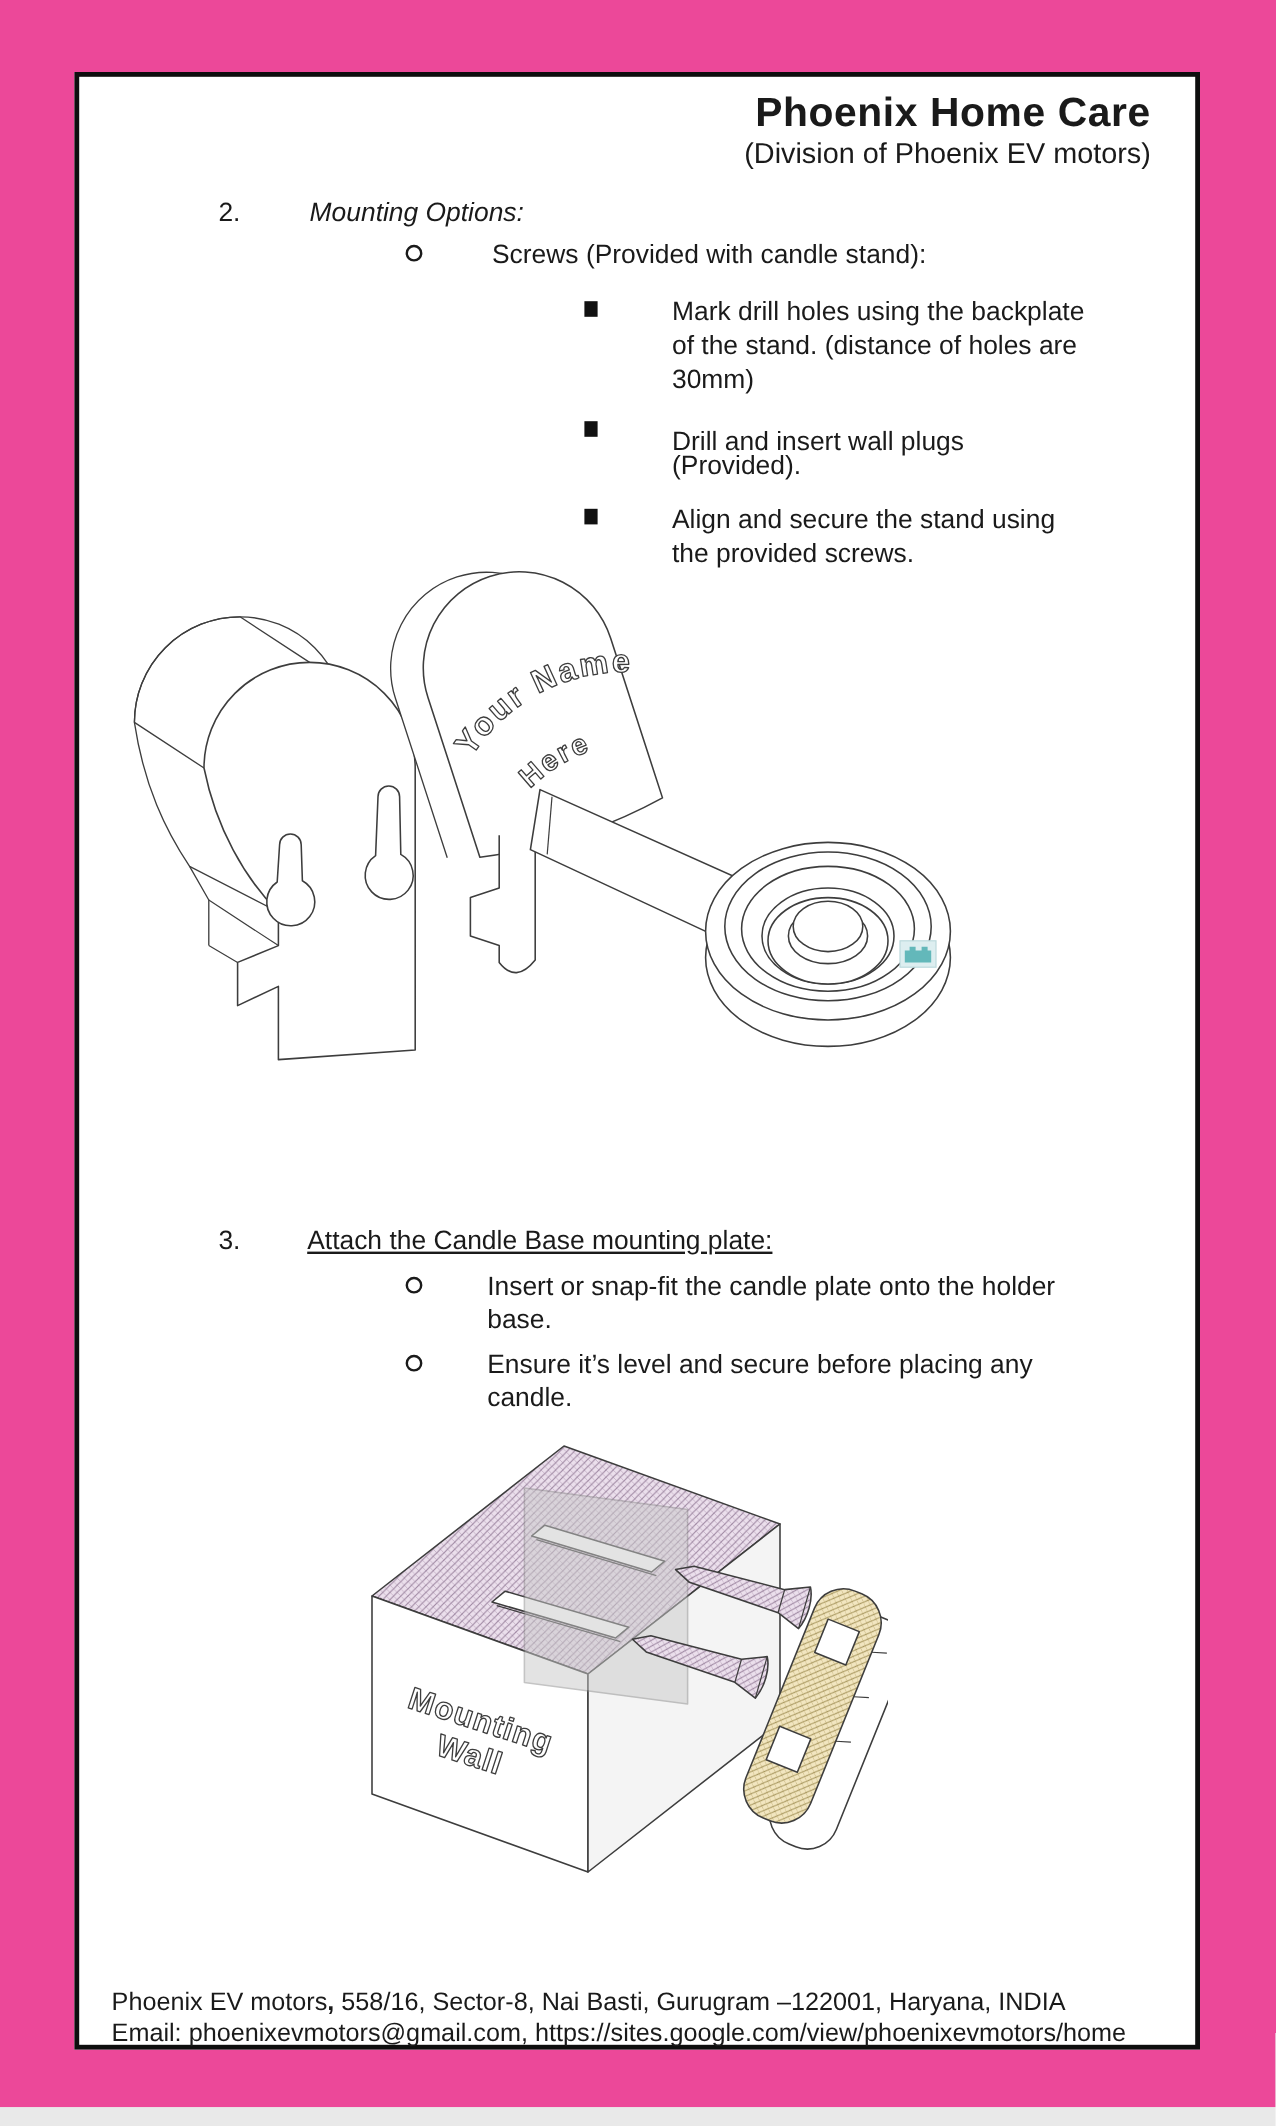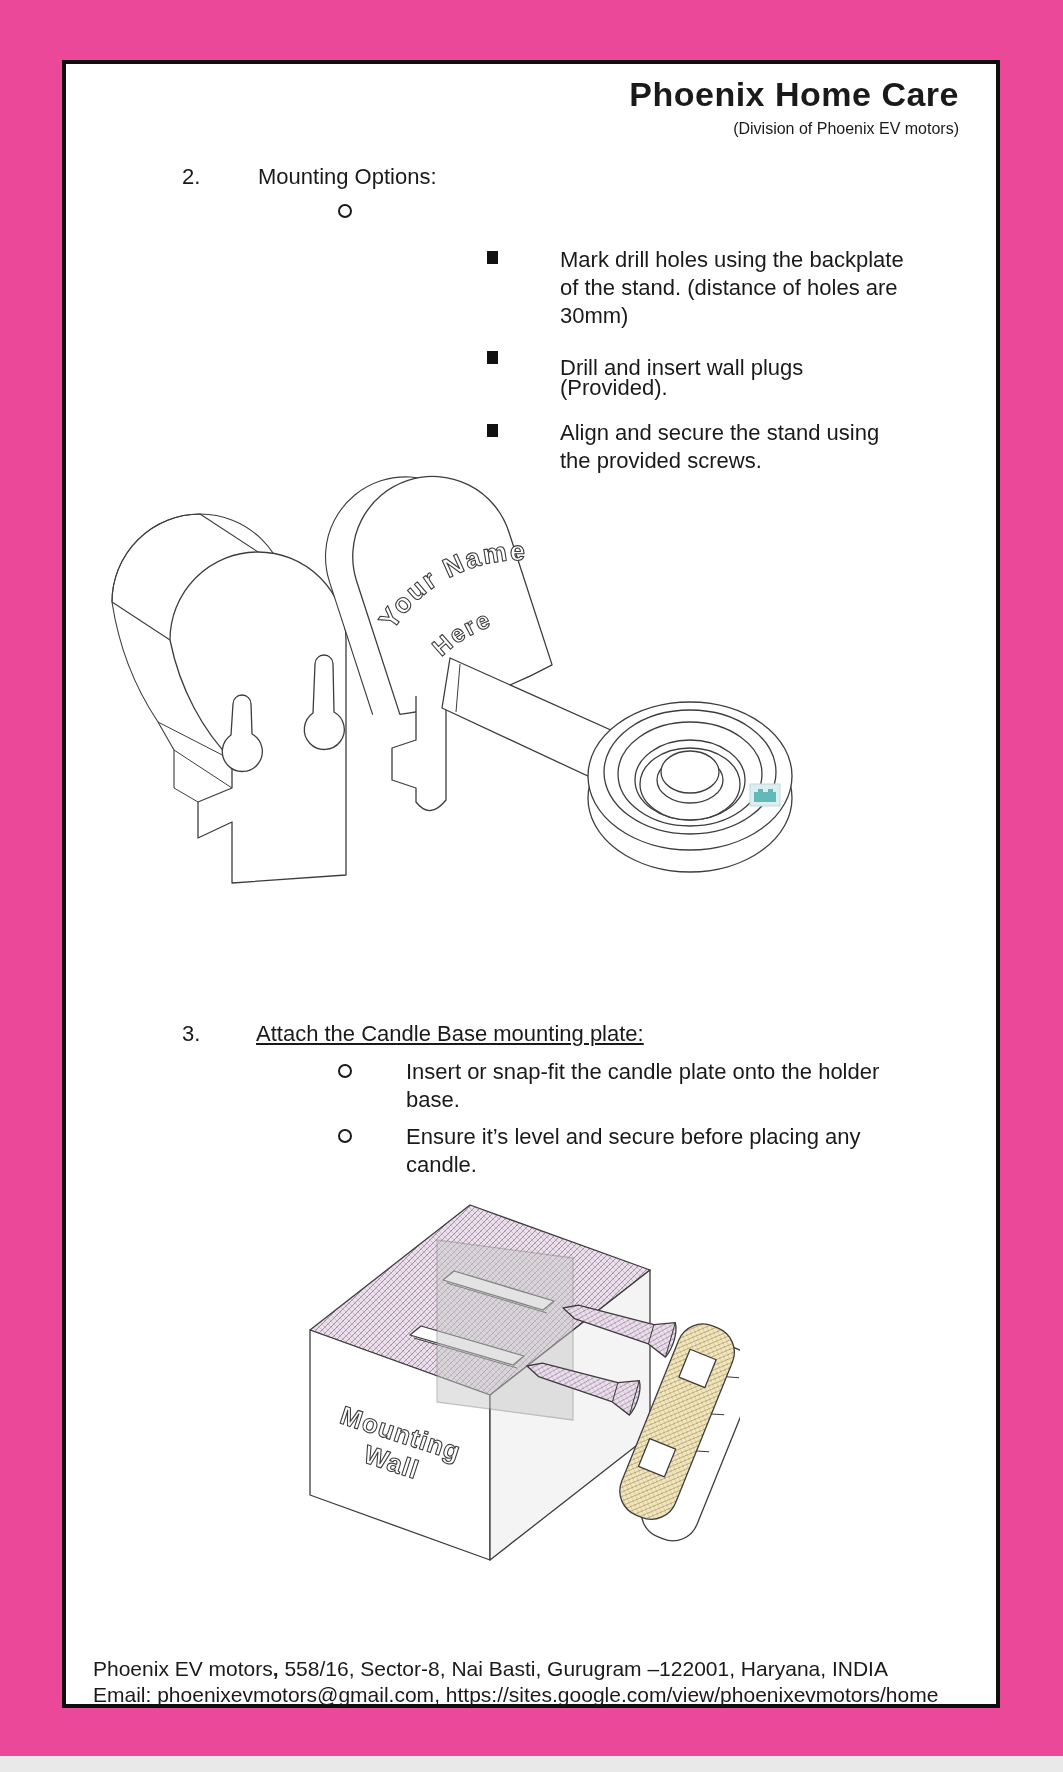--- a/index.html
+++ b/index.html
@@ -7,21 +7,21 @@
     position:relative;width:1063px;height:1756px;background:#ec4899;
     font-family:"Liberation Sans","DejaVu Sans",sans-serif;color:#1a1a1a;overflow:hidden;
   }
   .border-box{
     position:absolute;left:62px;top:60px;width:938px;height:1648px;
     border:4px solid #0e0e0e;box-sizing:border-box;background:#fff;
   }
   .abs{position:absolute;}
   .hdr-block{position:absolute;right:104px;top:74px;text-align:right;}
   .hdr-title{font-size:34px;font-weight:bold;letter-spacing:.5px;line-height:40px;}
-  .hdr-sub{font-size:16px;line-height:26px;margin-top:2px;}
+  .hdr-sub{font-size:24px;line-height:26px;margin-top:2px;}
   .body-txt{font-size:22px;line-height:28px;white-space:nowrap;}
   .circle-bullet{
     position:absolute;width:14px;height:14px;border:2px solid #1a1a1a;border-radius:50%;
     box-sizing:border-box;background:#fff;
   }
   .square-bullet{position:absolute;width:11px;height:13px;background:#111;}
   .footer-line{position:absolute;left:93px;font-size:21px;line-height:26px;white-space:nowrap;}
   .b{font-weight:bold;}
   .link{color:#1a1a1a;text-decoration:none;}
   svg text, svg textPath{font-family:"Liberation Sans","DejaVu Sans",sans-serif;}
@@ -31,23 +31,24 @@
 
 <div class="page">
   <div class="border-box"></div>
 
   <div class="hdr-block">
     <div class="hdr-title">Phoenix Home Care</div>
     <div class="hdr-sub">(Division of Phoenix EV motors)</div>
   </div>
 
   <div class="abs body-txt" style="left:182px;top:163px;">2.</div>
-  <div class="abs body-txt" style="left:258px;top:163px;">Mounting Options:</div>
+  <div class="abs body-txt" style="left:258px;top:163px;font-style:italic;">Mounting Options:</div>
 
   <span class="circle-bullet" style="left:338px;top:204px;"></span>
+  <div class="abs body-txt" style="left:410px;top:198px;">Screws (Provided with candle stand):</div>
 
   <span class="square-bullet" style="left:487px;top:251px;"></span>
   <div class="abs body-txt" style="left:560px;top:246px;">Mark drill holes using the backplate</div>
   <div class="abs body-txt" style="left:560px;top:274px;">of the stand. (distance of holes are</div>
   <div class="abs body-txt" style="left:560px;top:302px;">30mm)</div>
 
   <span class="square-bullet" style="left:487px;top:351px;"></span>
   <div class="abs body-txt" style="left:560px;top:354px;">Drill and insert wall plugs</div>
   <div class="abs body-txt" style="left:560px;top:374px;">(Provided).</div>
 

